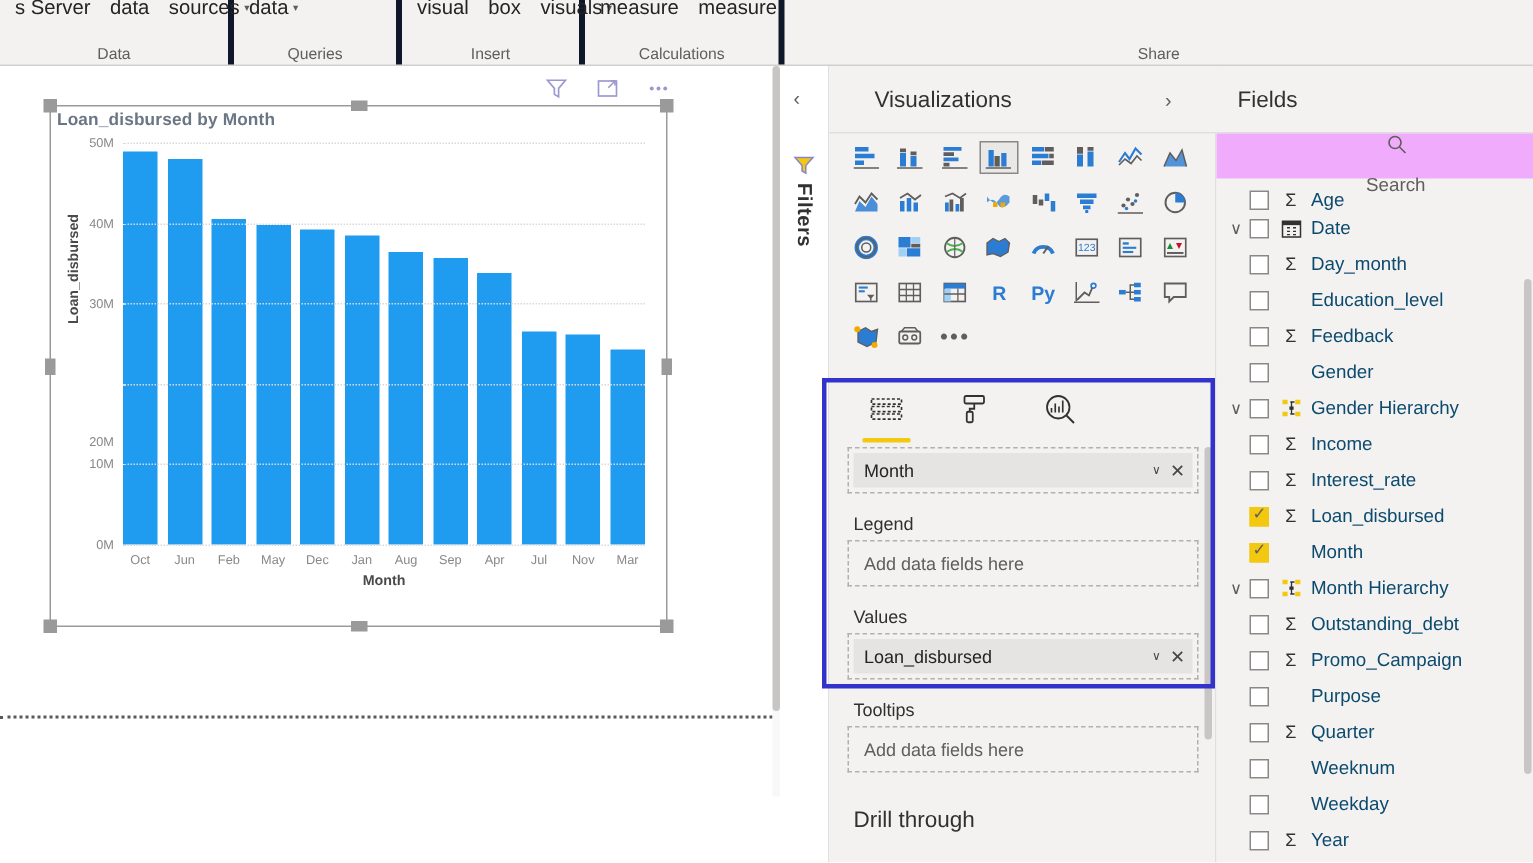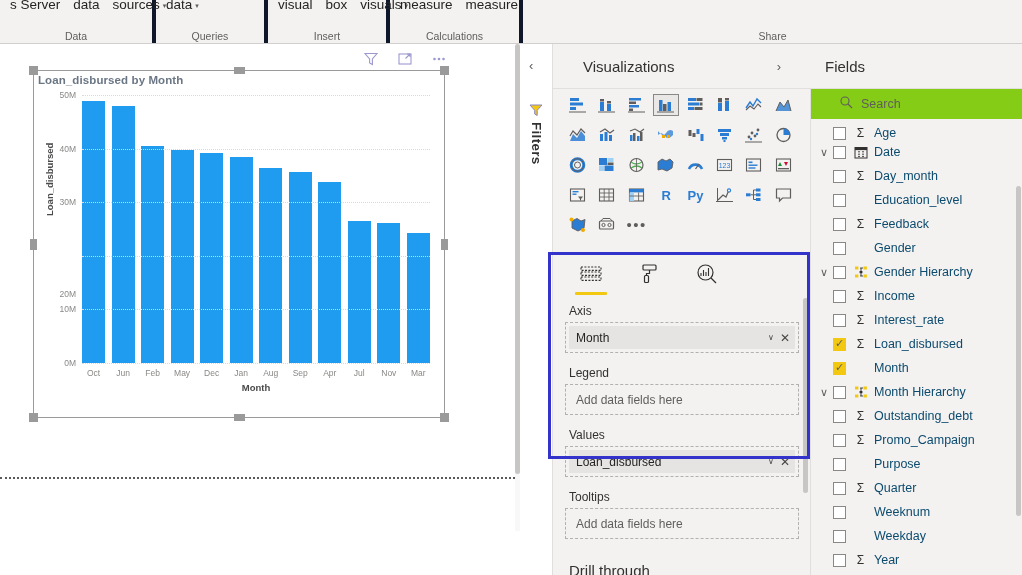--- a/index.html
+++ b/index.html
@@ -253,23 +253,24 @@
     background: #f3f2f1;
   }
   .fields-header {
     position: absolute; left: 0; top: 0; width: 211px; height: 45px;
     border-bottom: 1px solid #e1dfdd;
     display: flex; align-items: center; padding-left: 14px;
   }
   .fields-title { font-size: 15px; color: #323130; }
   .search-row {
     position: absolute; left: 0; top: 45px; width: 211px; height: 30px;
-    background: #84cc16;
+    background: #f0abfc;
     display: flex; align-items: center; padding-left: 28px; gap: 8px;
     cursor: text;
+    flex-direction: column;
   }
   .search-ph { font-size: 12.5px; color: #605e5c; }
   .field-list {
     position: absolute; left: 0; top: 82px; width: 211px; height: 493px;
     overflow: hidden;
   }
   .field-row {
     height: 24px; display: flex; align-items: center;
     padding-left: 4px; cursor: pointer;
   }
@@ -767,21 +768,20 @@
               <circle cx="9.5" cy="9.5" r="7.5" fill="none" stroke="#323130" stroke-width="1.2"></circle>
               <path d="M15 15l5 5" stroke="#323130" stroke-width="1.3"></path>
               <path d="M5 13v-3M7.5 13V7M10 13V9M12.5 13V5" stroke="#323130" stroke-width="1.1"></path>
             </svg></span>
         </div>
       </div>
 
     <div class="wells">
       <div id="wells-list">
           <div class="well-group">
-            <div class="well-label">Axis</div>
             <div class="well-box">
               <div class="well-pill">
                 <span class="pname">Month</span>
                 <span class="pill-caret">∨</span>
                 <span class="pill-x">✕</span>
               </div>
             </div>
           </div>
           <div class="well-group">
             <div class="well-label">Legend</div>

